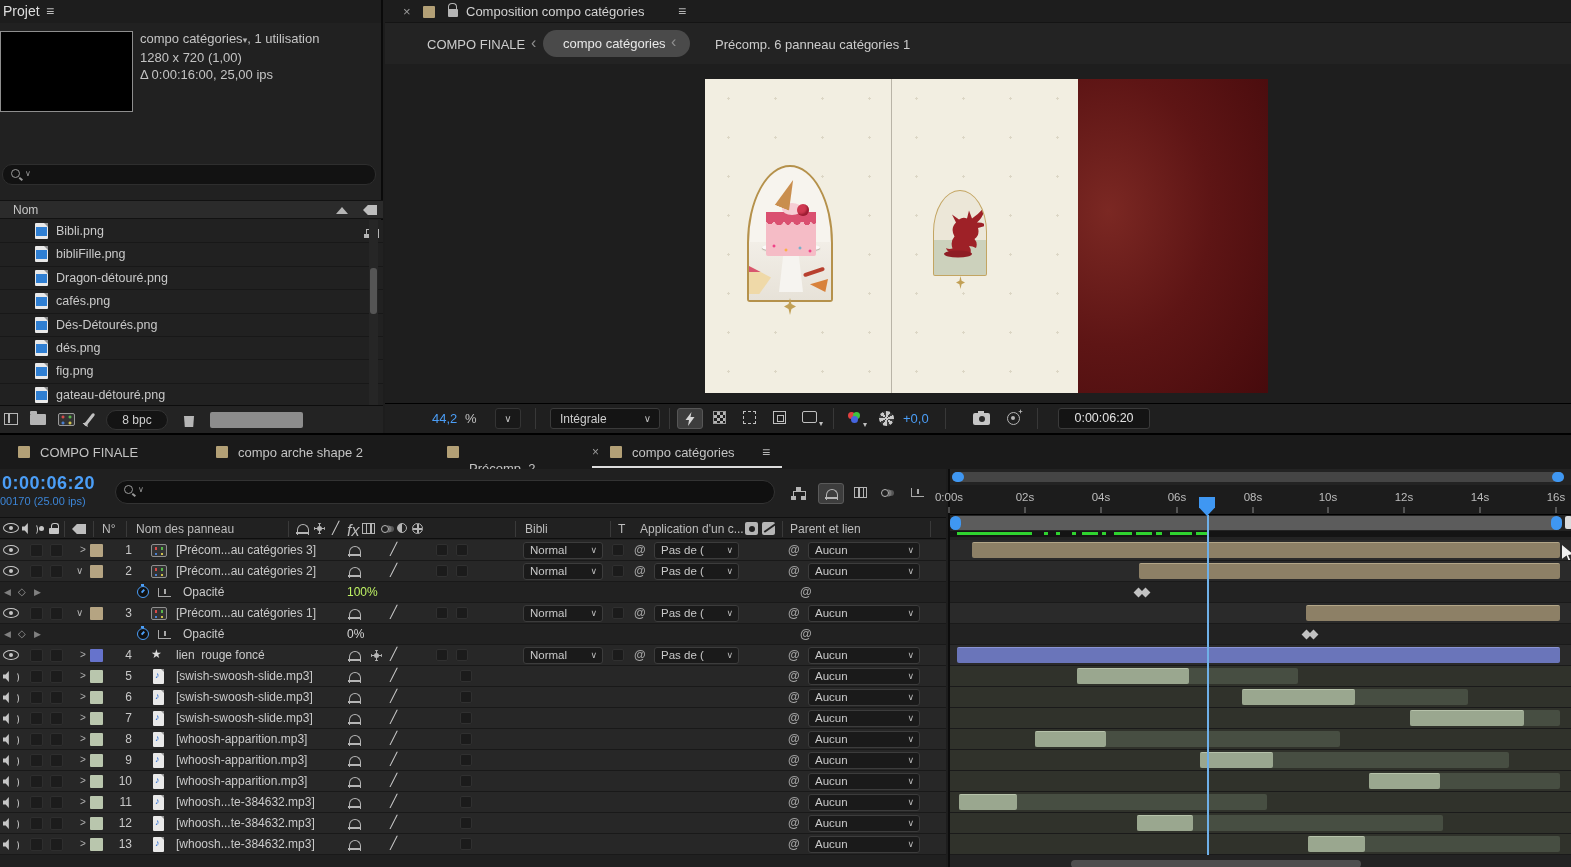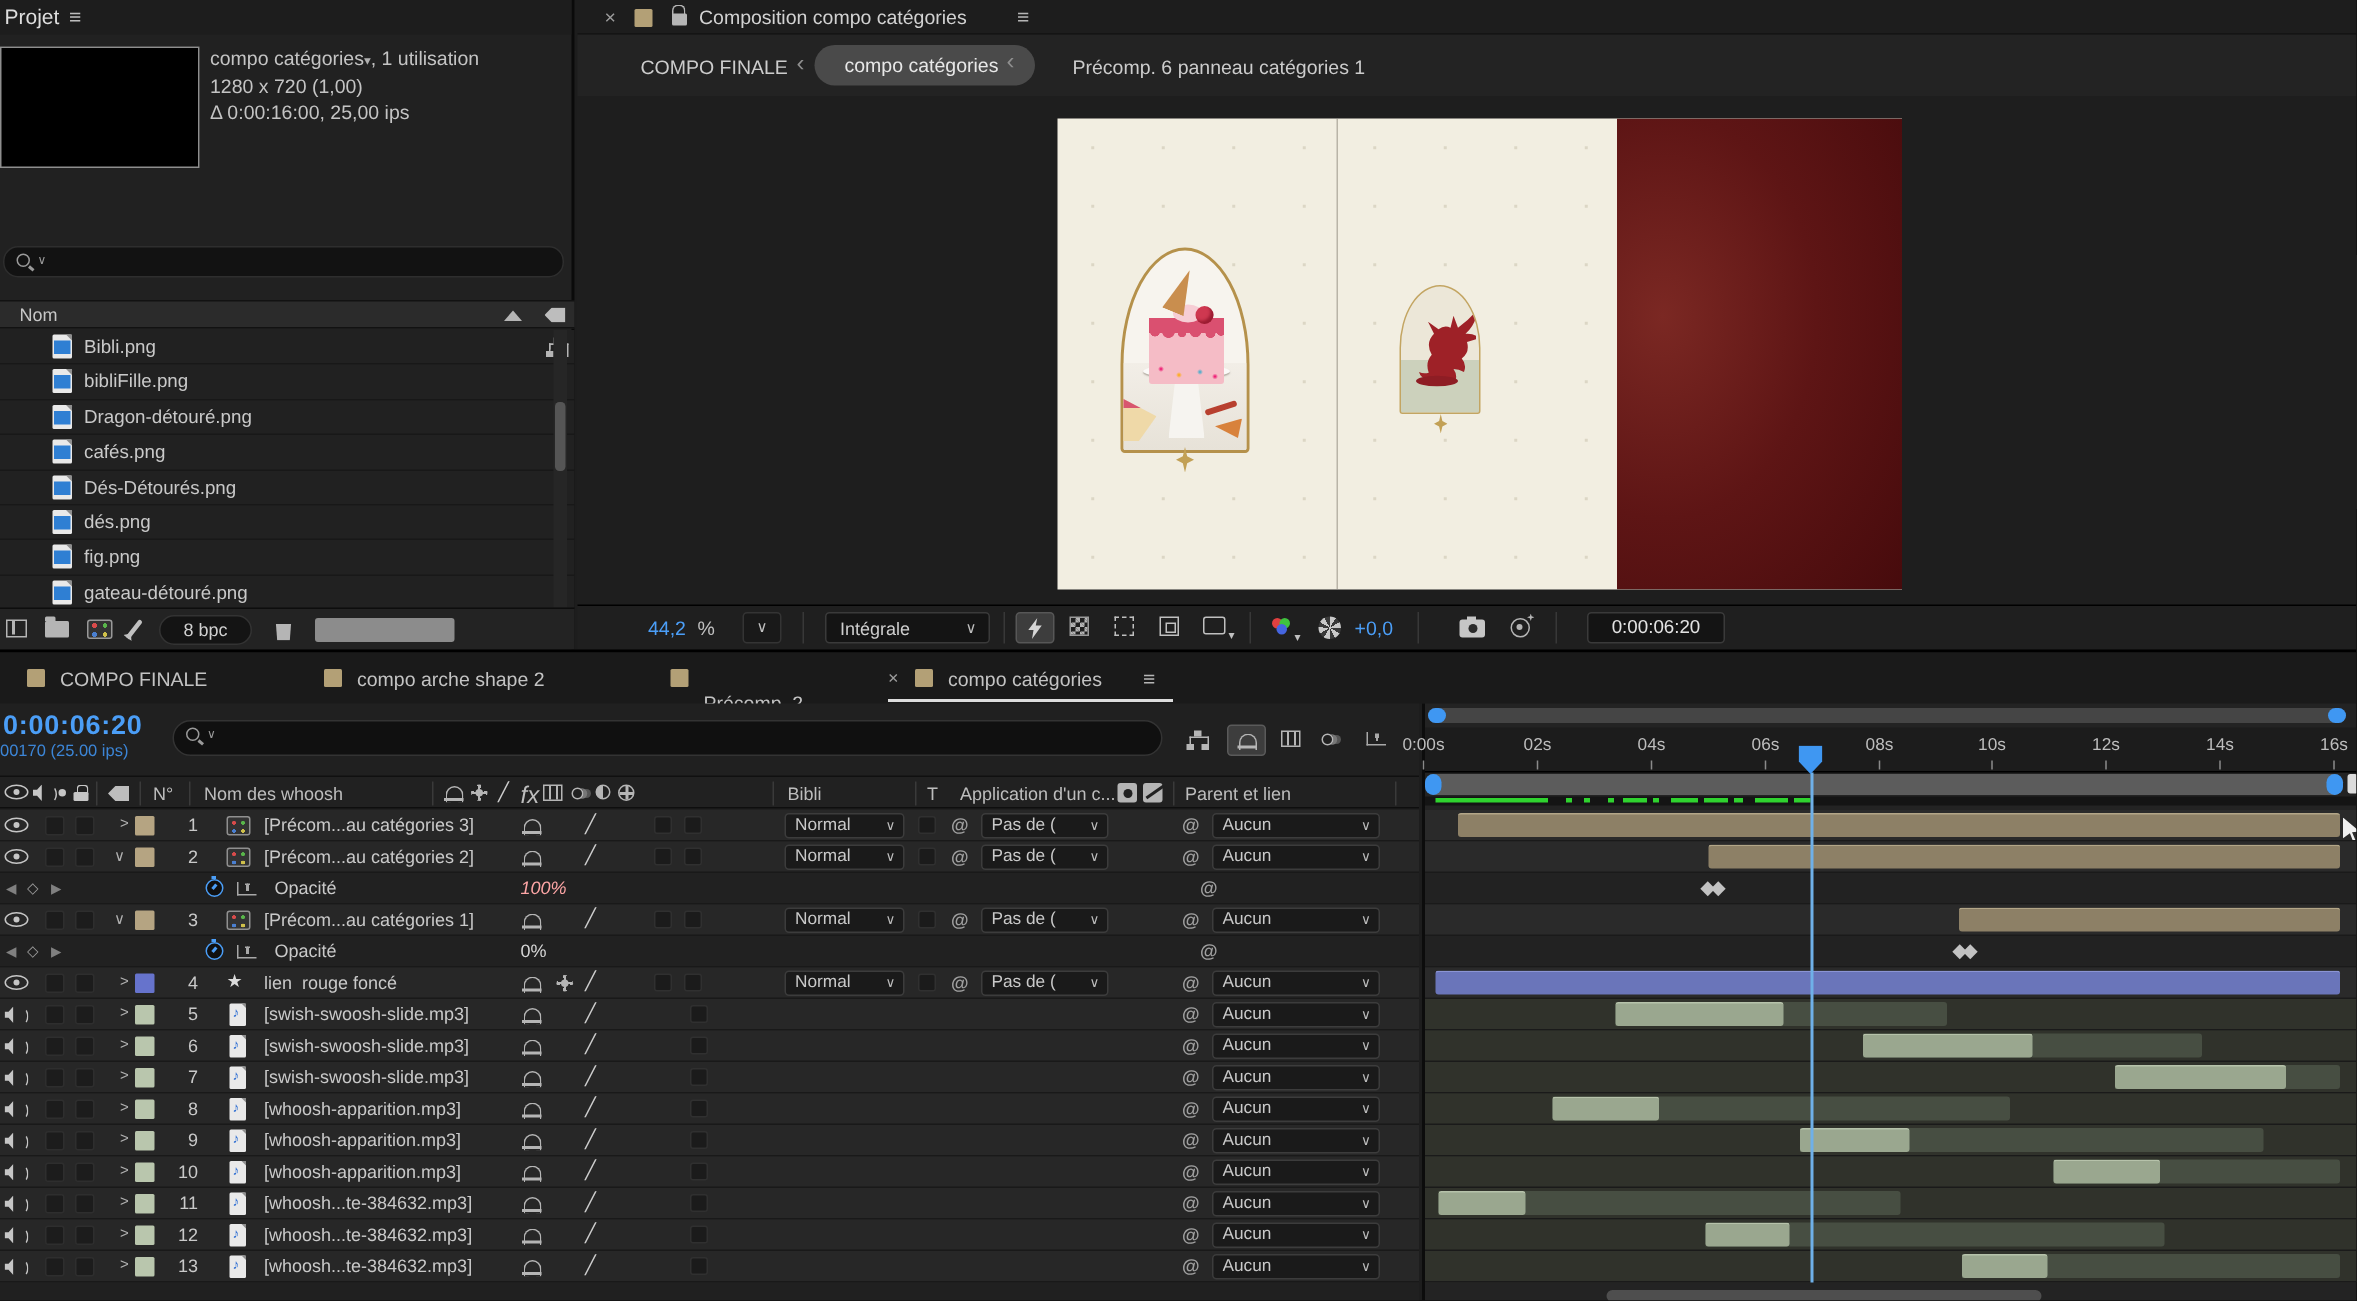--- a/index.html
+++ b/index.html
@@ -203,21 +203,21 @@
   .pick{position:absolute;top:3px;color:#a0a0a0;font-size:12px;font-weight:bold;}
   .knav{position:absolute;top:5px;font-size:9px;color:#808080;}
   .kdiam{position:absolute;top:4px;font-size:10px;color:#9a9a9a;}
   .stopwatch{position:absolute;top:4px;width:12px;height:12px;border:1.5px solid #4b9ef7;border-radius:50%;background:#101010;}
   .stopwatch::before{content:"";position:absolute;left:3px;top:-3px;width:3px;height:2px;background:#4b9ef7;}
   .stopwatch::after{content:"";position:absolute;left:4px;top:1.5px;width:1.5px;height:4px;background:#4b9ef7;transform:rotate(40deg);}
   .icon-graph{position:absolute;top:6px;width:13px;height:9px;border-left:1.5px solid #a8a8a8;border-bottom:1.5px solid #a8a8a8;}
   .icon-graph::after{content:"";position:absolute;left:1px;top:1px;width:10px;height:5px;background:linear-gradient(100deg,transparent 45%,#a8a8a8 45% 60%,transparent 60%),linear-gradient(260deg,transparent 45%,#a8a8a8 45% 60%,transparent 60%);}
   .propname{position:absolute;left:183px;top:3px;color:#c9c9c9;}
   .propval{position:absolute;left:347px;top:3px;}
-  .propval.blue{color:#fca5a5;font-style:italic;}
+  .propval.blue{color:#bef264;}
   .propval.plain{color:#d6d6d6;}
 
   
   .tl-right{position:absolute;left:948px;top:34px;width:623px;height:400px;background:#232323;border-left:2px solid #0c0c0c;}
   .tr-scrollbar{position:absolute;left:2px;top:3px;width:612px;height:10px;background:#454545;border-radius:5px;}
   .tr-scrollbar::before,.tr-scrollbar::after{content:"";position:absolute;top:0;width:12px;height:10px;background:#3f97f2;border-radius:5px;}
   .tr-scrollbar::before{left:0;} .tr-scrollbar::after{right:0;}
   .tr-ruler{position:absolute;left:0;top:16px;width:623px;height:30px;background:#1c1c1c;border-bottom:1px solid #000;}
   .ruler-label{position:absolute;top:6px;transform:translateX(-50%);font-size:11.5px;color:#bdbdbd;}
   .ruler-tick{position:absolute;top:22px;width:1px;height:6px;background:#8a8a8a;transform:translateX(-50%);}
@@ -468,21 +468,21 @@
       <div class="tl-colhead">
         <span class="icon-eye" style="position:absolute;left:3px;top:5px;"></span>
         <span class="icon-speaker" style="position:absolute;left:22px;top:4px;"></span>
         <span class="icon-dot" style="position:absolute;left:39px;top:8px;"></span>
         <span class="icon-lock" style="position:absolute;left:49px;top:5px;"></span>
         <span class="ch-sep" style="left:64px;"></span>
         <span class="icon-tag" style="left:72px;top:6px;"></span>
         <span class="ch-sep" style="left:93px;"></span>
         <span class="ch-label" style="left:102px;">N°</span>
         <span class="ch-sep" style="left:126px;"></span>
-        <span class="ch-label" style="left:136px;">Nom des whoosh</span>
+        <span class="ch-label" style="left:136px;">Nom des panneau</span>
         <span class="ch-sep" style="left:288px;"></span>
         <span class="icon-shy" style="position:absolute;left:296px;top:6px;"></span>
         <span class="icon-sun" style="position:absolute;left:314px;top:5px;"></span>
         <span class="txt-q" style="position:absolute;left:332px;top:3px;">╱</span>
         <span class="txt-fx" style="position:absolute;left:347px;top:4px;">fx</span>
         <span class="icon-fblend" style="position:absolute;left:362px;top:5px;"></span>
         <span class="icon-mblur" style="position:absolute;left:381px;top:7px;"></span>
         <span class="icon-adj" style="position:absolute;left:397px;top:5px;"></span>
         <span class="icon-3d" style="position:absolute;left:412px;top:5px;"></span>
         <span class="ch-sep" style="left:515px;"></span>

